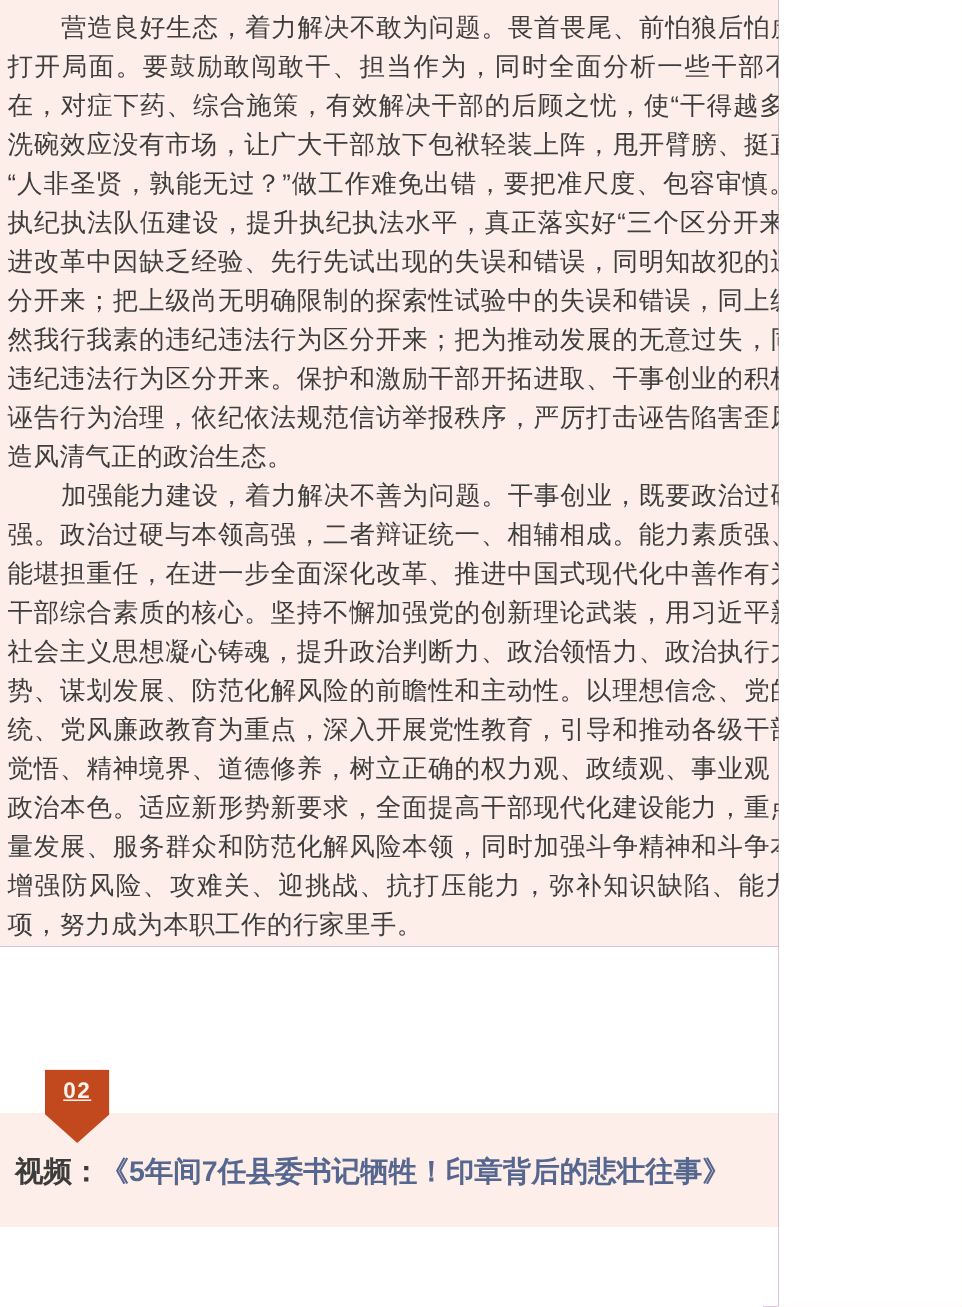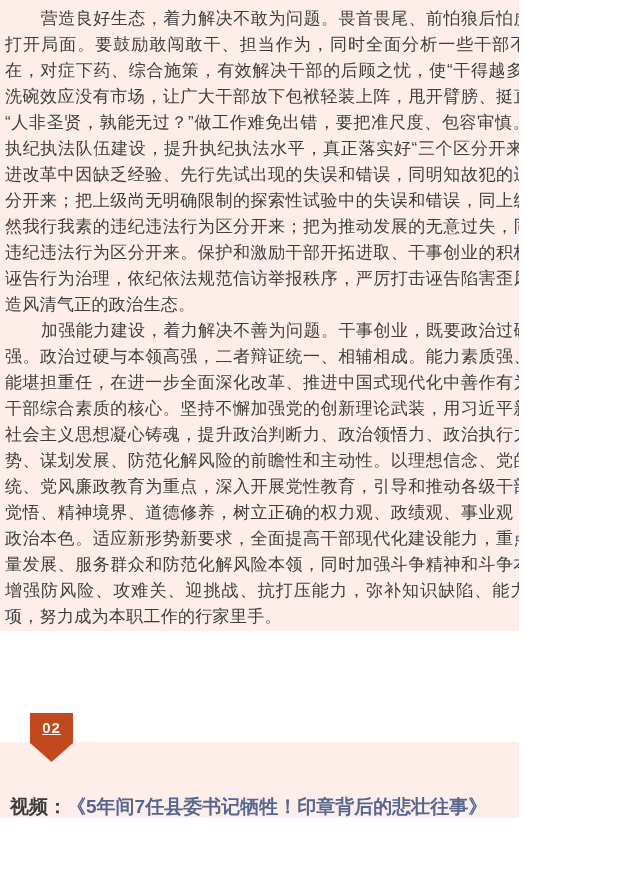--- a/index.html
+++ b/index.html
@@ -62,21 +62,21 @@
     z-index:2;
     text-decoration:underline;
   }
   
   .video-strip{
     position:relative;
     width:641px;
     height:76px;
     background:#fdeee9;
     box-sizing:border-box;
-    padding:52px 10px 0 10px;
+    padding:26px 10px 0 10px;
     white-space:nowrap;
   }
   .video-label{
     color:#3c3c3c;
     font-weight:bold;
     font-size:19px;
   }
   .video-link{
     color:#56678f;
     font-weight:bold;

